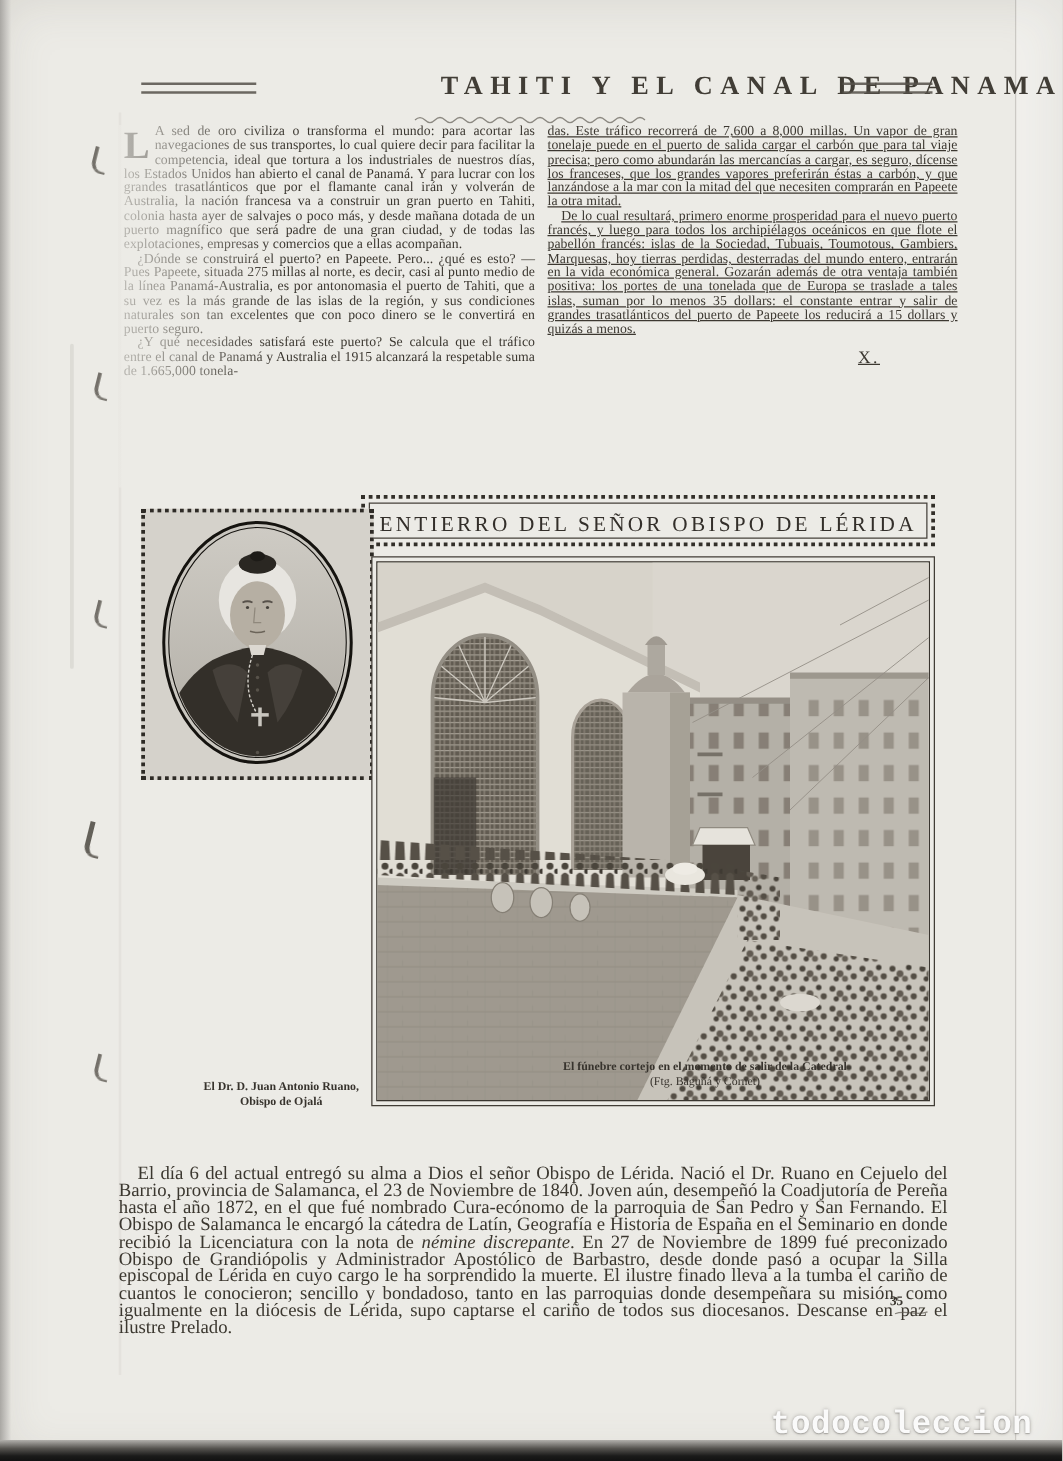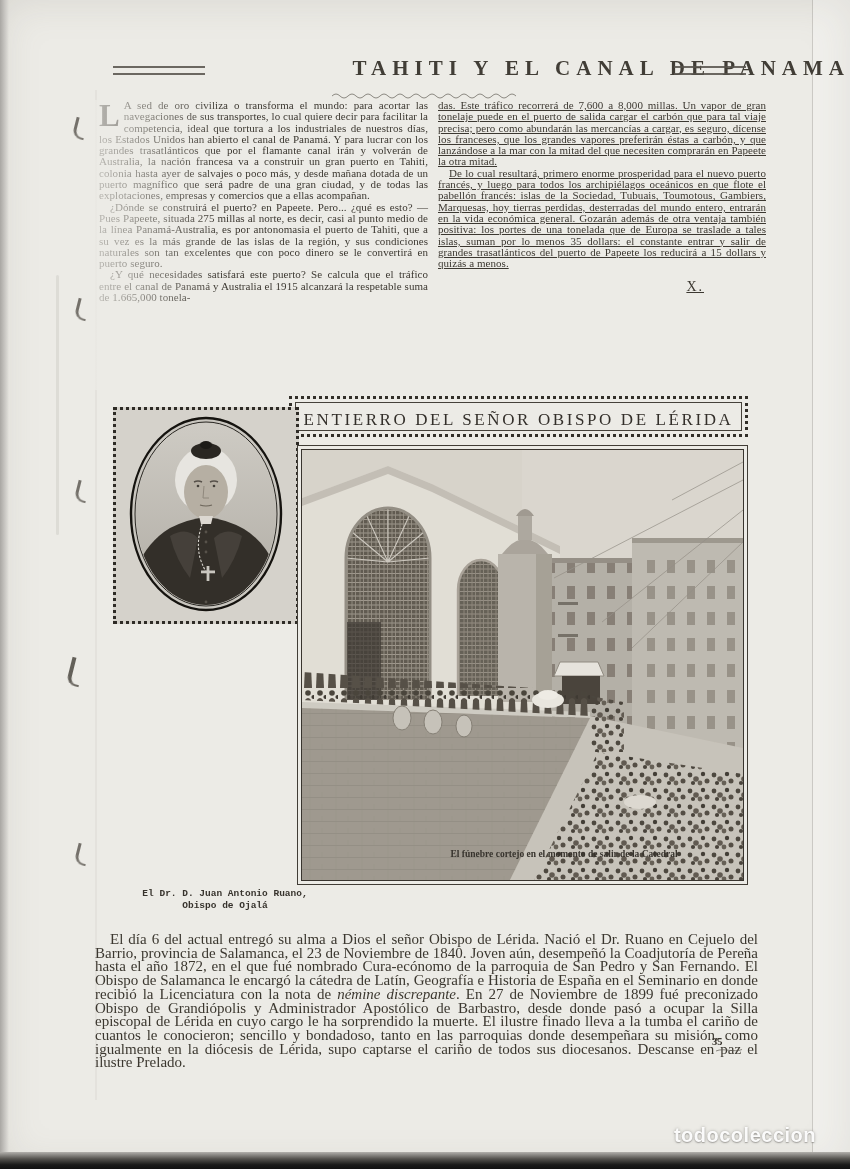--- a/index.html
+++ b/index.html
@@ -57,35 +57,35 @@
   figure{margin:0;}
   .portrait{position:absolute;left:113px;top:407px;width:180px;height:211px;box-sizing:content-box;
     border:3px dotted #2e2b26;background:#d5d2cb;}
   .portrait svg{display:block;width:180px;height:211px;}
   .procession{position:absolute;left:301px;top:449px;width:441px;height:430px;
     border:1px solid #39352f;box-shadow:0 0 0 3px #ecebe6,0 0 0 4px #413d36;background:#d7d4cc;}
   .procession svg{display:block;width:441px;height:430px;}
 
   .caption{position:absolute;text-align:center;color:#37332d;font-size:9.5px;line-height:11.5px;}
   .caption .cap-bold{font-weight:bold;}
-  .caption-left{left:105px;top:888px;width:240px;font-family:Liberation Mono, monospace;}
+  .caption-left{left:105px;top:865px;width:240px;}
   .caption-right{left:368px;top:849px;width:392px;}
 
   
   .obituary{position:absolute;left:95px;top:933px;width:663px;text-align:justify;
     font-size:15px;line-height:13.7px;color:#3b372f;}
   .obituary p{margin:0;text-indent:15px;}
   .obituary i{font-style:italic;}
 
   .page-number{position:absolute;left:712px;top:1036px;width:34px;text-align:left;
     font-size:10.5px;font-weight:bold;color:#3a362f;}
   .page-number svg{display:block;margin:0 auto;width:28px;height:6px;opacity:.7;}
 
-  .watermark{position:absolute;right:34px;top:1124px;
-    font-family:Liberation Sans, sans-serif;font-weight:bold;font-size:20px;letter-spacing:.5px;
+  .watermark{position:absolute;right:24px;top:1124px;
+    font-family:Liberation Mono, monospace;font-weight:bold;font-size:26px;letter-spacing:.5px;
     color:rgba(255,255,255,.95);text-shadow:0 0 3px rgba(130,128,124,.65),0 1px 1px rgba(120,118,114,.5);
     z-index:5;}
 </style>
 </head>
 <body>
 
 <div class="page">
 
   <div class="edge-left"></div>
   <div class="edge-right-line"></div>
@@ -255,20 +255,21 @@
       <rect width="441" height="430" fill="#cbc3b4" opacity="0.10"></rect>
     </svg>
   </figure>
 
   <figcaption class="caption caption-left">
     <div class="cap-bold">El Dr. D. Juan Antonio Ruano,</div>
     <div class="cap-bold">Obispo de Ojalá</div>
   </figcaption>
   <figcaption class="caption caption-right">
     <div class="cap-bold">El fúnebre cortejo en el momento de salir de la Catedral</div>
+    <div>(Ftg. Baguñá y Cornet)</div>
   </figcaption>
 
   <section class="obituary">
     <p><span>El día 6 del actual entregó su alma a Dios el señor Obispo de Lérida. Nació el Dr. Ruano en Cejuelo del Barrio, provincia de Salamanca, el 23 de Noviembre de 1840. Joven aún, desempeñó la Coadjutoría de Pereña hasta el año 1872, en el que fué nombrado Cura-ecónomo de la parroquia de San Pedro y San Fernando. El Obispo de Salamanca le encargó la cátedra de Latín, Geografía e Historia de España en el Seminario en donde recibió la Licenciatura con la nota de </span><i>némine discrepante</i><span>. En 27 de Noviembre de 1899 fué preconizado Obispo de Grandiópolis y Administrador Apostólico de Barbastro, desde donde pasó a ocupar la Silla episcopal de Lérida en cuyo cargo le ha sorprendido la muerte. El ilustre finado lleva a la tumba el cariño de cuantos le conocieron; sencillo y bondadoso, tanto en las parroquias donde desempeñara su misión, como igualmente en la diócesis de Lérida, supo captarse el cariño de todos sus diocesanos. Descanse en paz el ilustre Prelado.</span></p>
   </section>
 
   <div class="page-number">
     <span>35</span>
     <svg viewBox="0 0 28 6">
       <path d="M1,4 C9,0.5 19,6 27,2.5" fill="none" stroke="#5b574f" stroke-width="1"></path>

